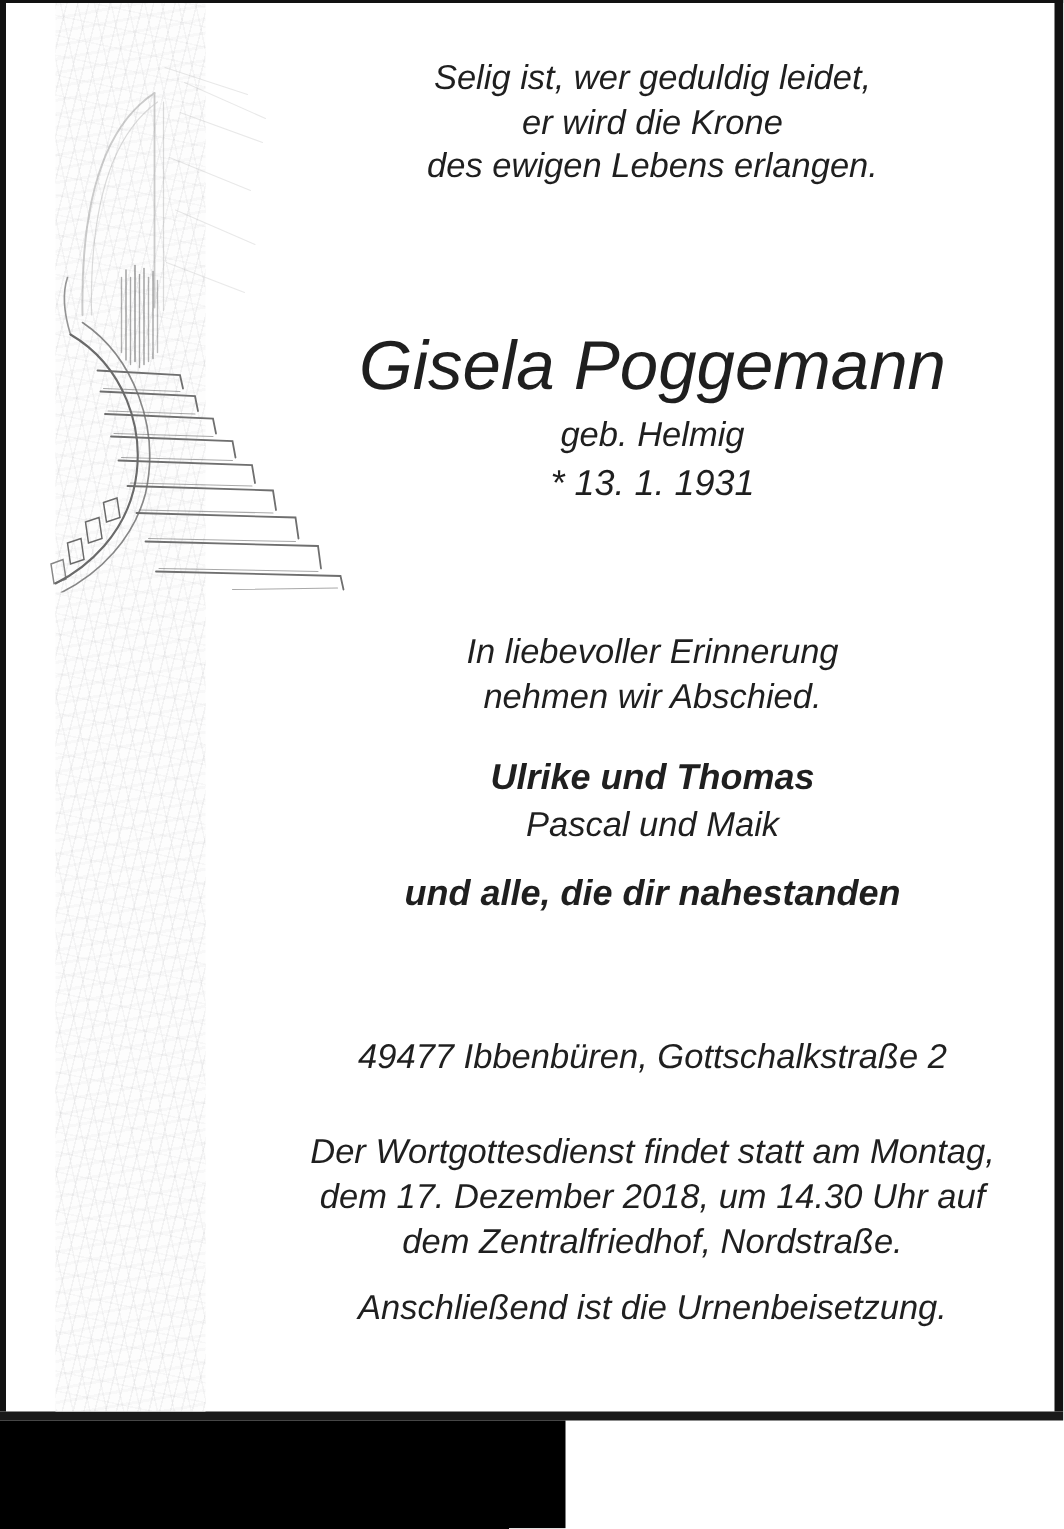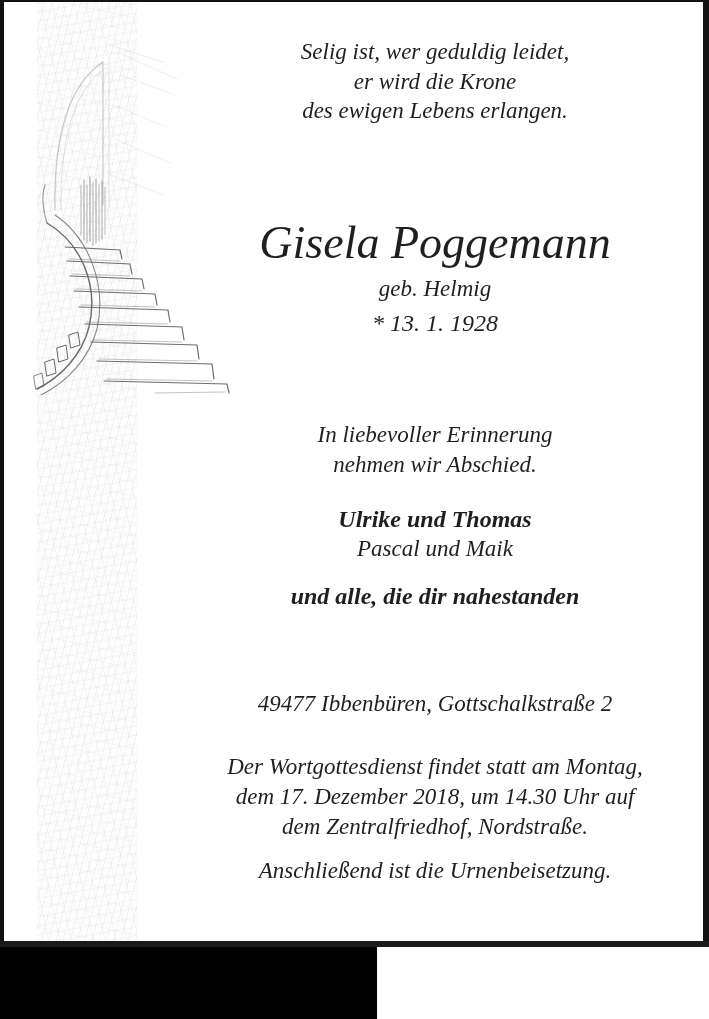--- a/index.html
+++ b/index.html
@@ -1,21 +1,21 @@
 <!DOCTYPE html>
 <html lang="de"><head>
 <meta charset="utf-8">
 <style>
   html,body{margin:0;padding:0;background:#ffffff;}
   #screen{
     position:relative;
     width:709px;height:1019px;
     background:#ffffff;
     overflow:hidden;
-    font-family:Liberation Serif, serif;
+    font-family:Liberation Sans, sans-serif;
     color:#1f1f1f;
   }
   
   .frame-left {position:absolute;left:0;top:0;width:4px;height:941px;background:#111;}
   .frame-top  {position:absolute;left:0;top:0;width:709px;height:2px;background:#111;}
   .frame-right{position:absolute;left:703px;top:0;width:6px;height:941px;background:#111;}
   .frame-bottom{position:absolute;left:0;top:941px;width:709px;height:6px;background:#1a1a1a;}
   
   .footer-black{position:absolute;left:0;top:947px;width:377px;height:72px;background:#000;}
 
@@ -132,21 +132,21 @@
       <div>Selig ist, wer geduldig leidet,</div>
       <div>er wird die Krone</div>
       <div>des ewigen Lebens erlangen.</div>
     </div>
 
     <div class="name">Gisela Poggemann</div>
 
     <div class="maiden">geb. Helmig</div>
 
     <div class="dates">
-      <span>* 13. 1. 1928</span>
+      <span>* 13. 1. 1931</span>
     </div>
 
     <div class="memorial">
       <div>In liebevoller Erinnerung</div>
       <div>nehmen wir Abschied.</div>
     </div>
 
     <div class="mourners1">Ulrike und Thomas</div>
     <div class="mourners2">Pascal und Maik</div>
     <div class="mourners3">und alle, die dir nahestanden</div>

